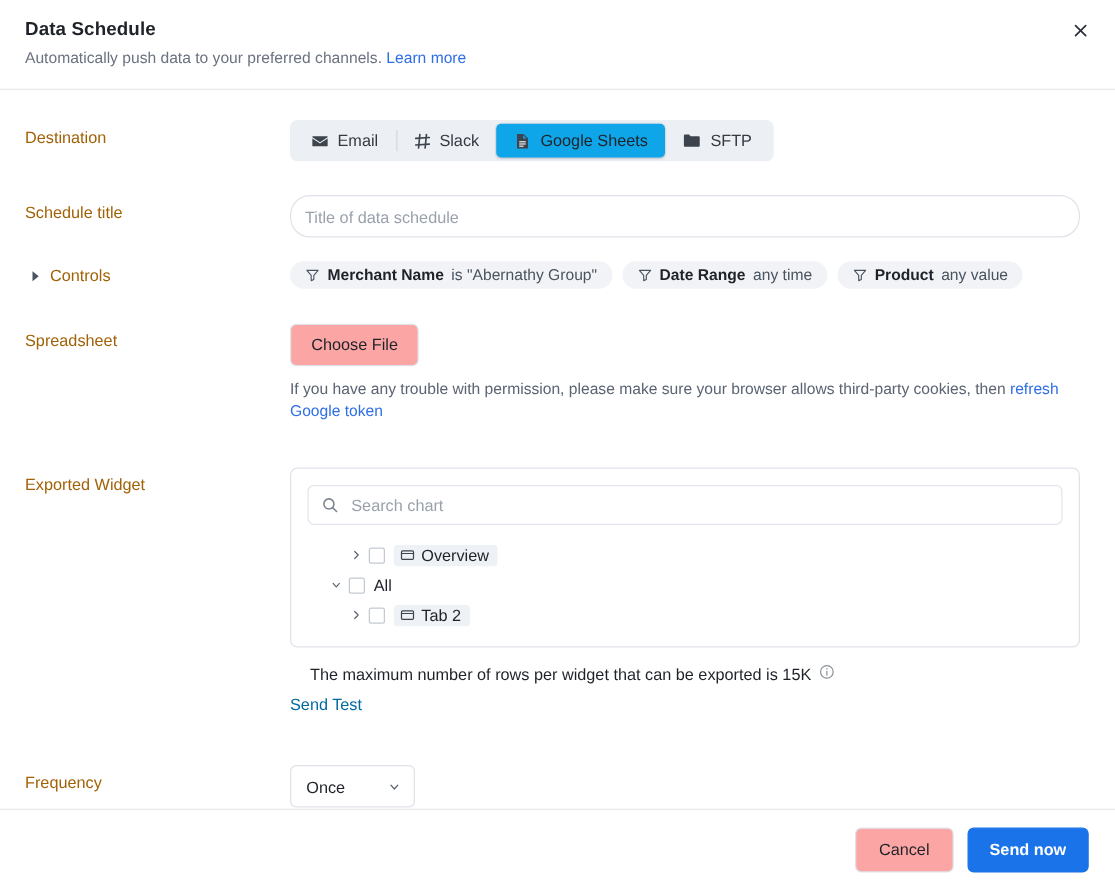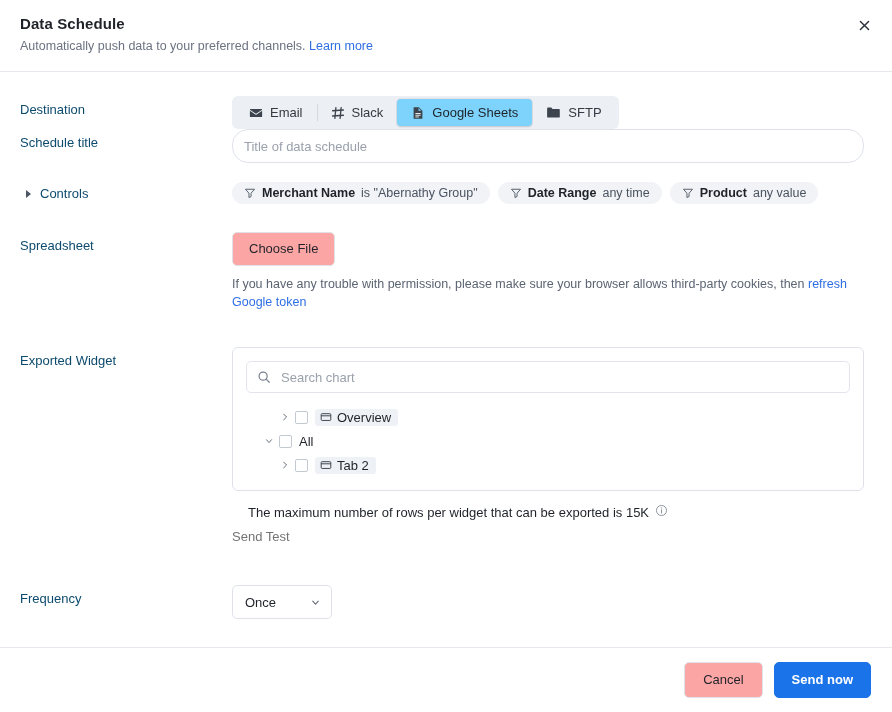--- a/index.html
+++ b/index.html
@@ -61,21 +61,21 @@
     overflow: hidden;
   }
   .row {
     display: flex;
     align-items: flex-start;
   }
   .row-label {
     width: 212px;
     flex: 0 0 212px;
     font-size: 13px;
-    color: #0c4a6e;
+    color: #a16207;
     padding-top: 5px;
     line-height: 18px;
     display: flex;
     align-items: center;
   }
   .row-field { flex: 1; min-width: 0; }
 
   
   .seg-wrap {
     display: inline-flex;
@@ -99,21 +99,21 @@
   .seg-item + .seg-item::before {
     content: "";
     position: absolute;
     left: 0;
     top: 5px;
     bottom: 5px;
     width: 1px;
     background: #d4d9e0;
   }
   .seg-item.active {
-    background: #7dd3fc;
+    background: #0ea5e9;
     box-shadow: 0 1px 2px rgba(17,24,39,.14), 0 0 0 1px rgba(17,24,39,.05);
     color: #1f2329;
   }
   .seg-item.active::before,
   .seg-item.active + .seg-item::before { display: none; }
   .seg-icon { display: inline-flex; align-items: center; color: #3d444d; }
 
   
   .text-input {
     width: 632px;
@@ -259,21 +259,21 @@
     font-size: 13px;
     color: #1f2329;
     display: flex;
     align-items: center;
     gap: 6px;
     margin-left: 16px;
   }
   .send-test {
     margin-top: 9px;
     font-size: 13px;
-    color: #737373;
+    color: #0369a1;
     cursor: pointer;
   }
 
   
   .select-box {
     width: 100px;
     height: 34px;
     border: 1px solid #dfe3e9;
     border-radius: 5px;
     display: flex;
@@ -295,21 +295,21 @@
     border-top: 1px solid #e5e8ec;
     display: flex;
     align-items: center;
     justify-content: flex-end;
     gap: 11px;
     padding: 0 21px;
     background: #fff;
   }
 
   .mt-dest { margin-top: 24px; }
-  .mt-title { }
+  .mt-title { margin-top: 27px; }
   .mt-controls { margin-top: 17px; }
   .mt-sheet { margin-top: 28px; }
   .mt-widget { margin-top: 36px; }
   .mt-freq { margin-top: 41px; }
 </style>
 </head>
 <body>
 
 <div class="modal-header">
   <div class="modal-title">Data Schedule</div>

